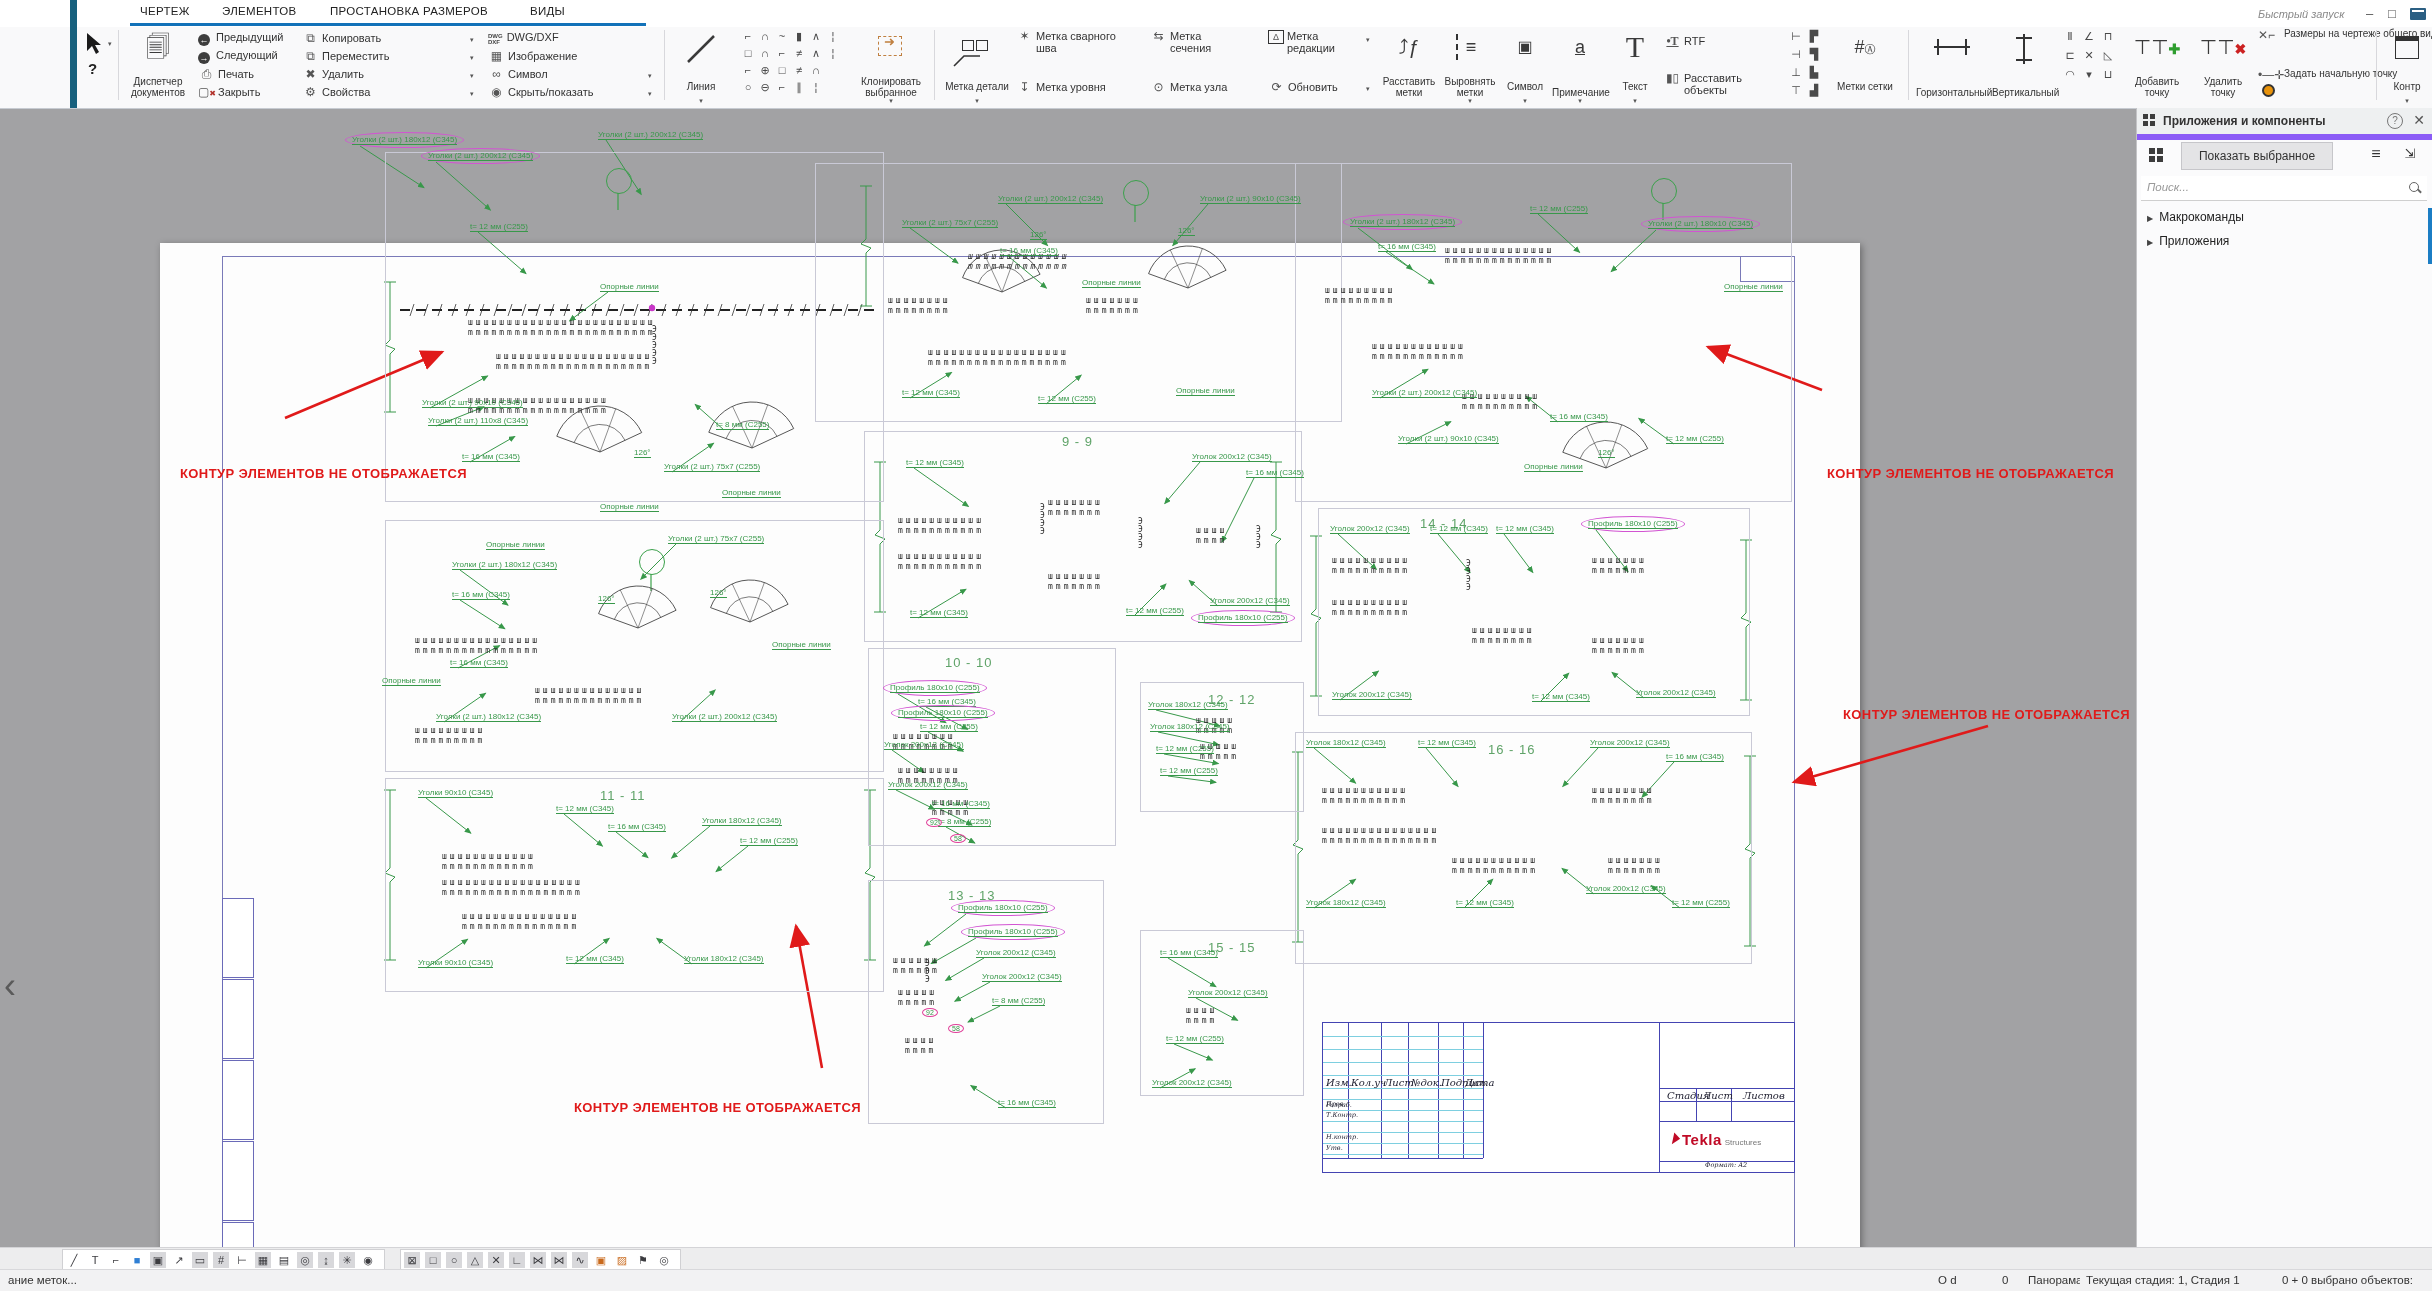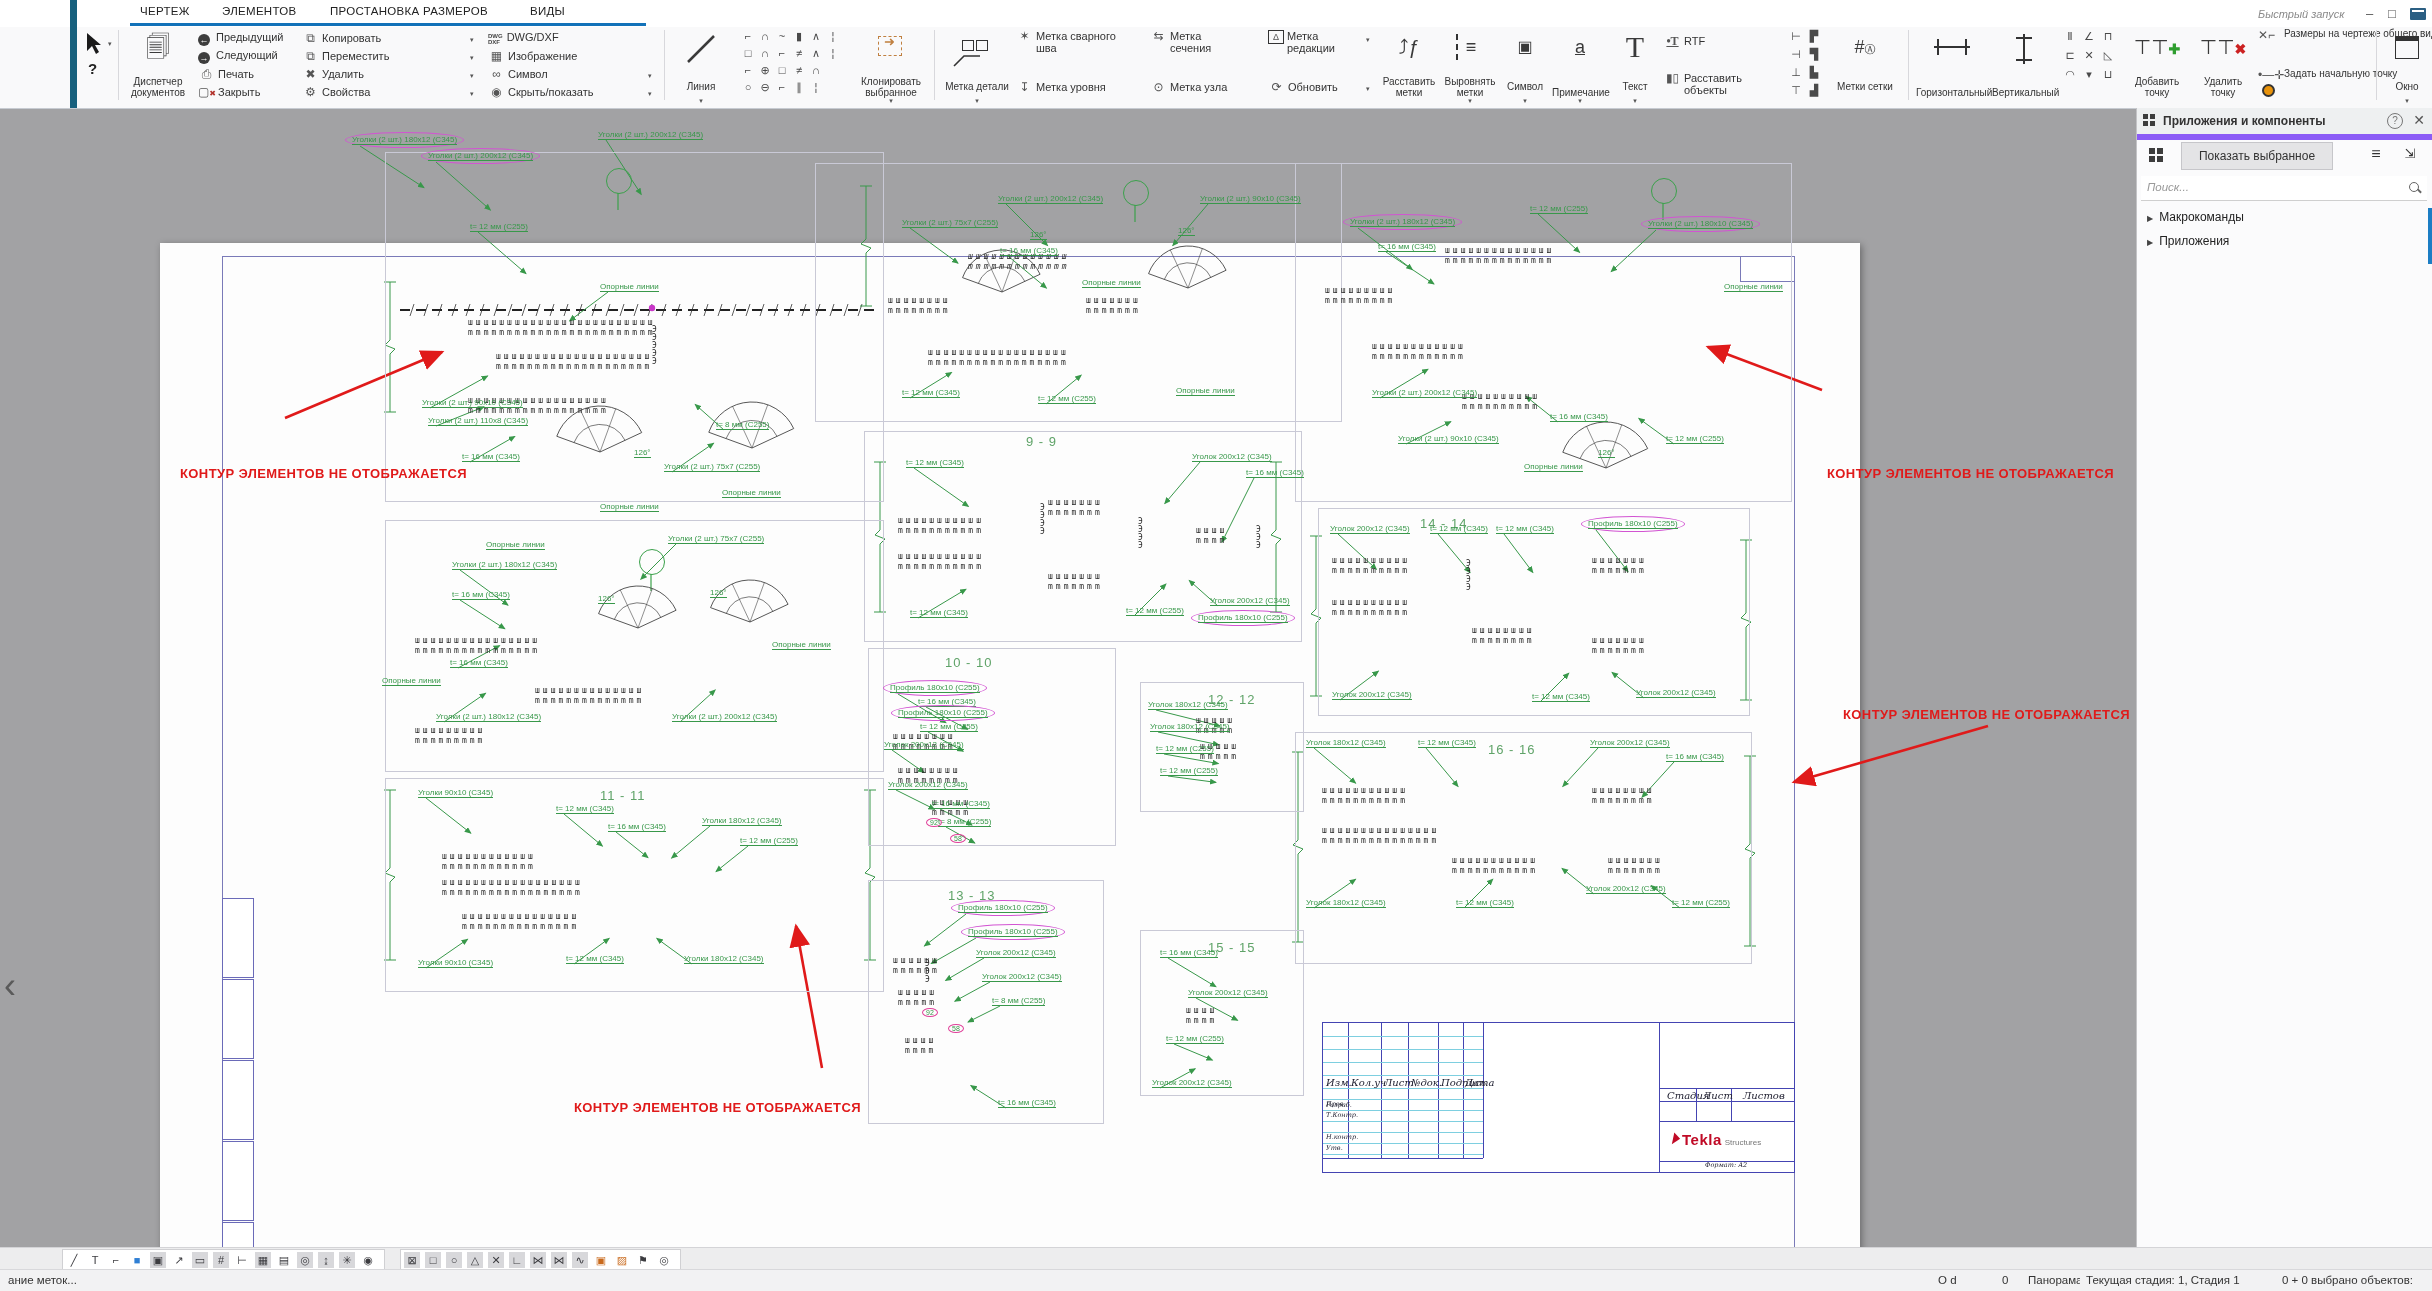--- a/index.html
+++ b/index.html
@@ -304,21 +304,21 @@
     </div>
     <div class="rrow" style="left:2258px;top:68px">
       <span class="ri">•―✛</span>
       <span class="threeline" style="left:26px;top:0;width:100px">Задать начальную точку</span>
       <span style="position:absolute;left:4px;top:16px;width:9px;height:9px;border-radius:50%;background:#e8920a;border:2px solid #333"></span>
     </div>
 
     <div class="vdiv" style="left:2376px"></div>
     <div class="bigbtn" style="left:2384px;width:46px">
       <span style="position:absolute;left:11px;top:8px;width:22px;height:17px;border:1.6px solid #333;border-top-width:5px"></span>
-      <span class="cap">Окно</span>
+      <span class="cap">Контр</span>
       <span class="caret-b">▾</span>
     </div>
 
     <span class="qlaunch" style="left:2258px">Быстрый запуск</span>
     <span class="winglyph" style="left:2366px;top:6px">–</span>
     <span class="winglyph" style="left:2388px;top:6px">□</span>
     <span class="miniwin" style="left:2410px;top:8px"></span>
   </div>
 
   <div class="canvas">
@@ -542,21 +542,21 @@
       <line x1="1822" y1="390" x2="1708" y2="347" stroke="#e01a1a" stroke-width="2.6" marker-end="url(#aR)"></line>
       <line x1="1988" y1="726" x2="1794" y2="782" stroke="#e01a1a" stroke-width="2.6" marker-end="url(#aR)"></line>
       <line x1="822" y1="1068" x2="796" y2="926" stroke="#e01a1a" stroke-width="2.6" marker-end="url(#aR)"></line>
     </svg>
   <div class="dlayer" id="dlayer">
       <div class="viewbox" style="left: 385px; top: 152px; width: 497px; height: 348px;"></div>
       <div class="viewbox" style="left: 815px; top: 163px; width: 525px; height: 257px;"></div>
       <div class="viewbox" style="left: 1295px; top: 163px; width: 495px; height: 337px;"></div>
       <div class="viewbox" style="left: 385px; top: 520px; width: 497px; height: 250px;"></div>
       <div class="viewbox" style="left: 864px; top: 431px; width: 436px; height: 209px;"></div>
-      <div class="vtitle" style="left: 1026px; top: 434px;">9 - 9</div>
+      <div class="vtitle" style="left: 1062px; top: 434px;">9 - 9</div>
       <div class="viewbox" style="left: 868px; top: 648px; width: 246px; height: 196px;"></div>
       <div class="vtitle" style="left: 945px; top: 655px;">10 - 10</div>
       <div class="viewbox" style="left: 1140px; top: 682px; width: 162px; height: 128px;"></div>
       <div class="vtitle" style="left: 1208px; top: 692px;">12 - 12</div>
       <div class="viewbox" style="left: 1318px; top: 508px; width: 430px; height: 206px;"></div>
       <div class="vtitle" style="left: 1420px; top: 516px;">14 - 14</div>
       <div class="viewbox" style="left: 385px; top: 778px; width: 497px; height: 212px;"></div>
       <div class="vtitle" style="left: 600px; top: 788px;">11 - 11</div>
       <div class="viewbox" style="left: 868px; top: 880px; width: 234px; height: 242px;"></div>
       <div class="vtitle" style="left: 948px; top: 888px;">13 - 13</div>

